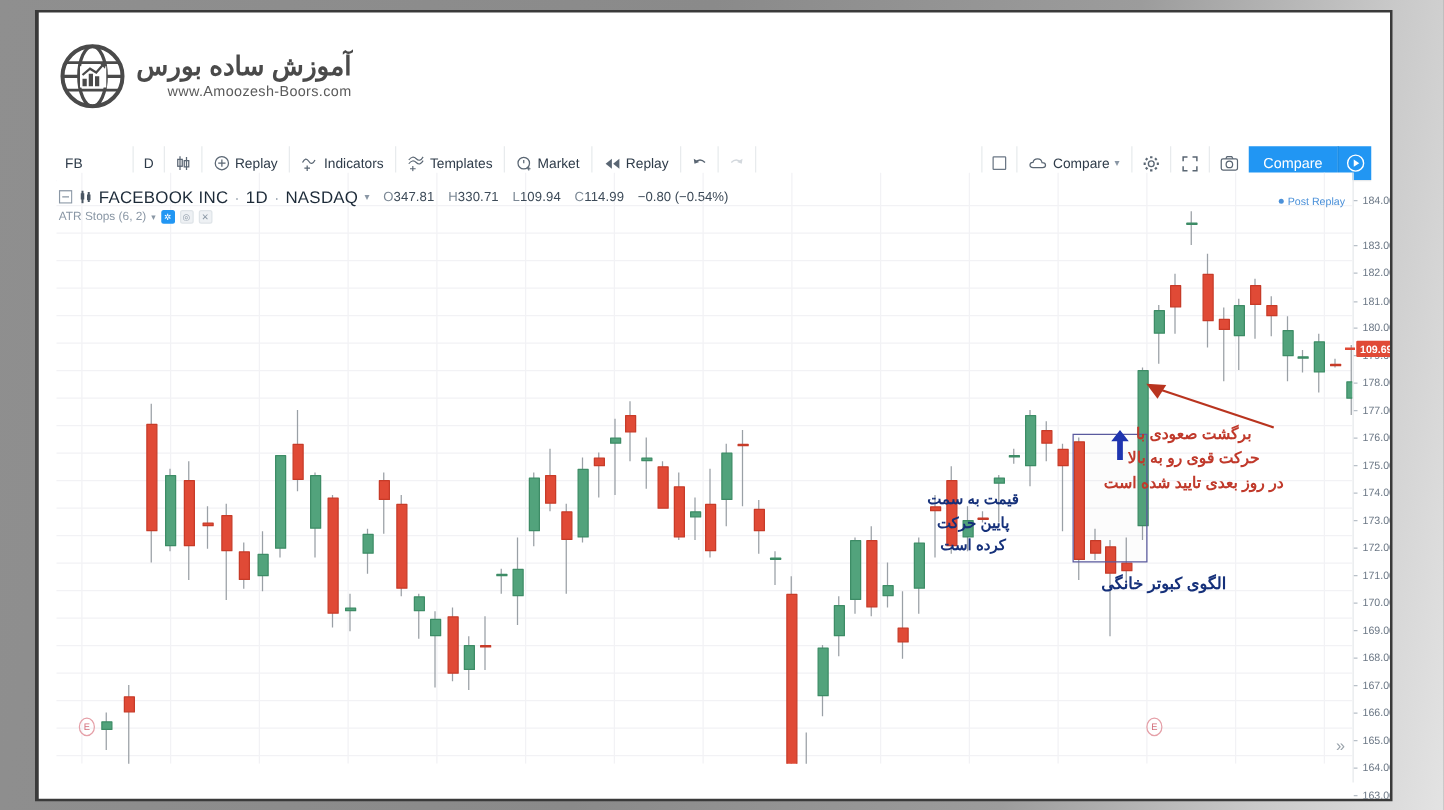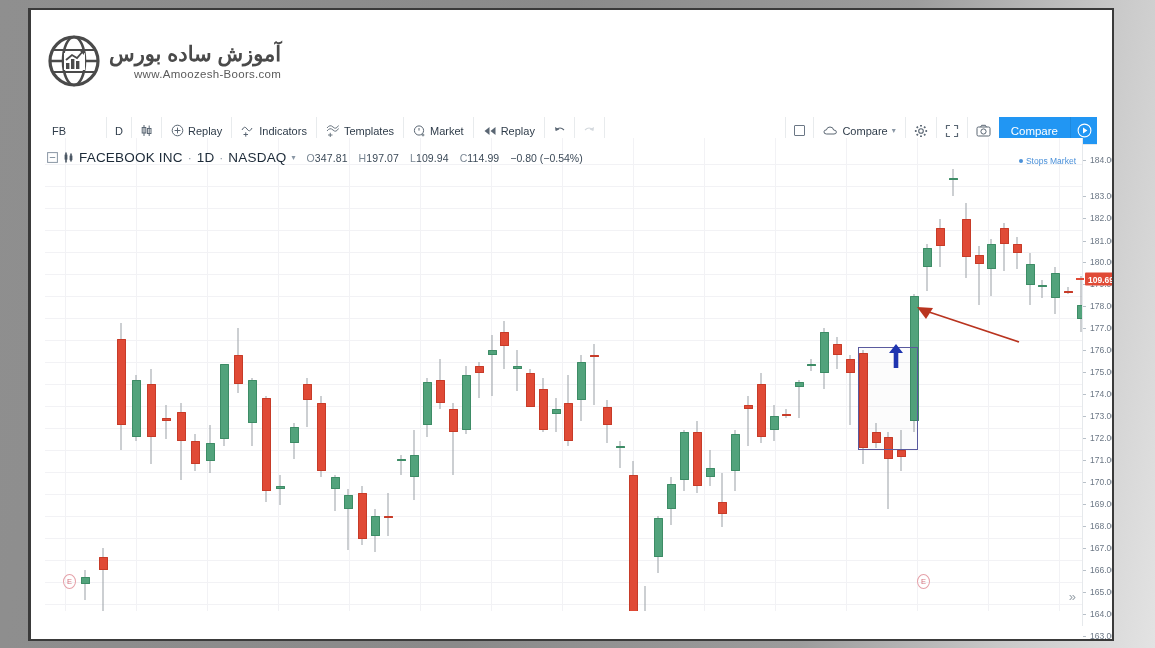--- a/index.html
+++ b/index.html
@@ -648,30 +648,37 @@
         <line x1="8" y1="1.5" x2="8" y2="9.5" stroke="#4a5663" stroke-width="1.6"></line>
         <rect x="6.6" y="3.6" width="2.8" height="4.5" fill="#4a5663"></rect>
       </svg>
       <span class="sym">FACEBOOK INC</span>
       <span class="sep">·</span>
       <span class="sym">1D</span>
       <span class="sep">·</span>
       <span class="sym">NASDAQ</span>
       <span style="font-size:8px;color:#8a97a5;">▾</span>
       <span class="ohlc"><b>O</b><span>347.81</span></span>
-      <span class="ohlc"><b>H</b><span>197.07</span></span>
+      <span class="ohlc"><b>H</b><span>330.71</span></span>
       <span class="ohlc"><b>L</b><span>109.94</span></span>
       <span class="ohlc"><b>C</b><span>114.99</span></span>
       <span class="chg">−0.80 (−0.54%)</span>
     </div>
+    <div id="legend-row2">
+      <span>ATR Stops (6, 2)</span>
+      <span style="font-size:7px;">▾</span>
+      <span class="ind-btn blue">✲</span>
+      <span class="ind-btn grey">◎</span>
+      <span class="ind-btn grey">✕</span>
+    </div>
   </div>
 
   <div id="post-market">
     <span class="dot"></span>
-    <span>Stops Market</span>
+    <span>Post Replay</span>
   </div>
 
   <div id="price-axis">
       <div class="pl" style="top: 22px;">184.00</div>
       <div class="pl" style="top: 58px;">183.00</div>
       <div class="pl" style="top: 80px;">182.00</div>
       <div class="pl" style="top: 103px;">181.00</div>
       <div class="pl" style="top: 124px;">180.00</div>
       <div class="pl" style="top: 146px;">179.00</div>
       <div class="pl" style="top: 168px;">178.00</div>
@@ -698,18 +705,25 @@
 
   <svg id="up-arrow" style="left:855px; top:333px;" width="20" height="26" viewBox="0 0 20 26">
     <path d="M10 1 L17 10 L12.3 10 L12.3 25 L7.7 25 L7.7 10 L3 10 Z" fill="#1f35b0"></path>
   </svg>
 
   <svg id="red-arrow" style="left:880px; top:288px;" width="115" height="48" viewBox="0 0 115 48">
     <line x1="12" y1="12" x2="108" y2="44" stroke="#b9341f" stroke-width="1.8"></line>
     <path d="M6 9 L22 10 L15 21 Z" fill="#b9341f"></path>
   </svg>
 
-
-
+  <div class="anno" id="anno-red" style="right:62px; top:328px; width:190px;">برگشت صعودی با
+حرکت قوی رو به بالا
+در روز بعدی تایید شده است</div>
+
+  <div class="anno" id="anno-down" style="left:690px; top:380px; width:115px;">قیمت به سمت
+پایین حرکت
+کرده است</div>
+
+  <div class="anno" id="anno-pattern" style="left:820px; top:447px; width:160px;">الگوی کبوتر خانگی</div>
 
   <div id="expand-chev">»</div>
 
 </div>
 
 </body></html>

